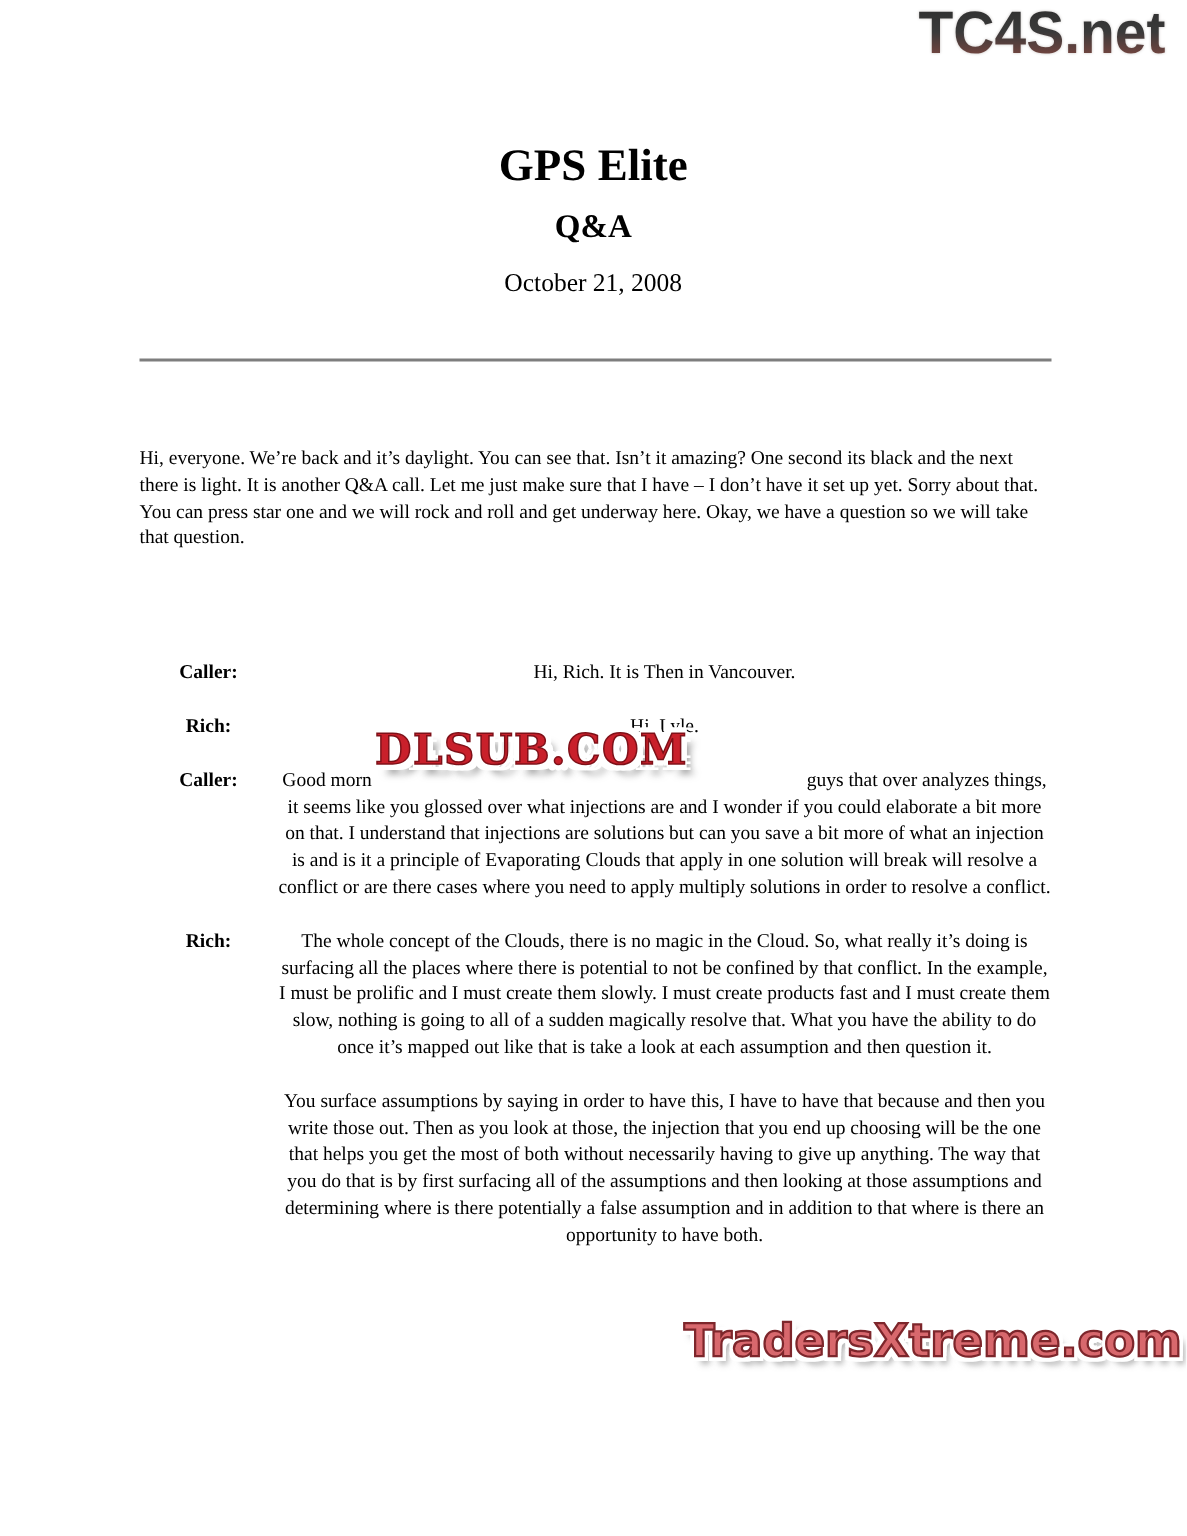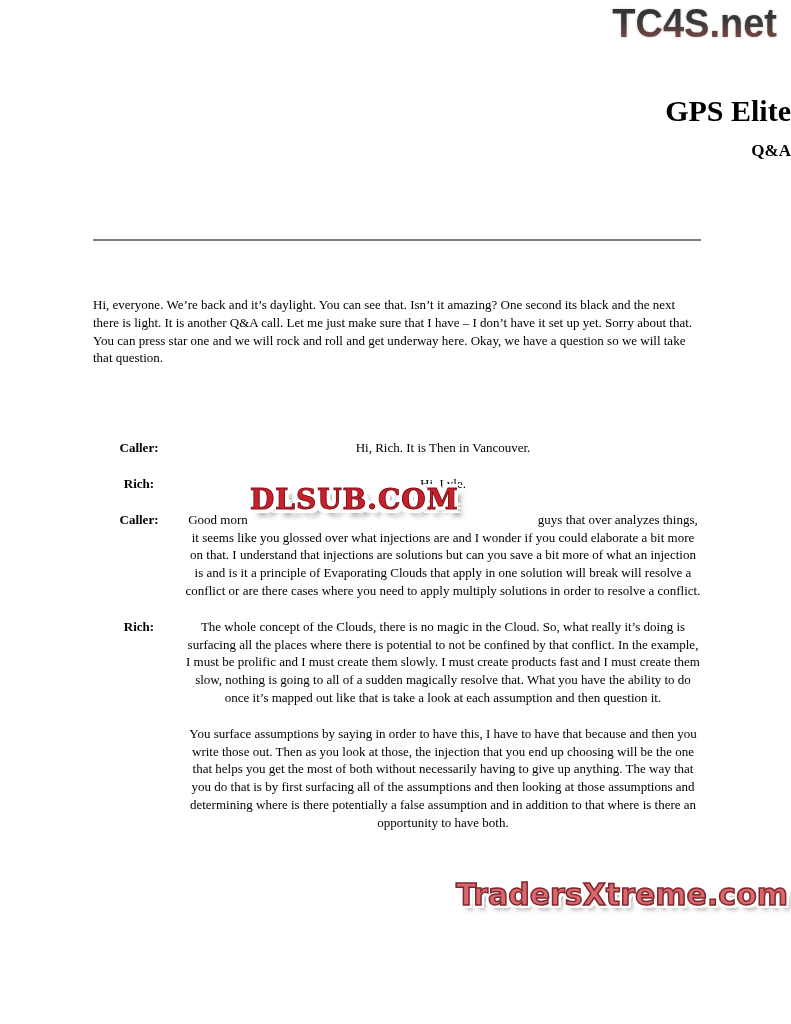--- a/index.html
+++ b/index.html
@@ -39,30 +39,30 @@
     filter: drop-shadow(0 0 1px #c9c4c2);
     transform: scaleY(1.05);
   }
 
   
   .title-block {
     position: absolute;
     top: 95px;
     left: 0;
     width: 100%;
-    text-align: right;
+    text-align: center;
   }
   .doc-title {
     font-size: 30px;
     font-weight: bold;
     line-height: 32px;
     margin-bottom: 12px;
   }
   .doc-subtitle {
-    font-size: 17px;
+    font-size: 22px;
     font-weight: bold;
     line-height: 24px;
     margin-bottom: 17px;
   }
   .doc-date {
     font-size: 17px;
     line-height: 18px;
     font-weight: normal;
   }
 
@@ -137,20 +137,21 @@
 </head>
 <body>
 
 <div class="page">
 
   <div class="site-logo">TC4S.net</div>
 
   <div class="title-block">
     <div class="doc-title">GPS Elite</div>
     <div class="doc-subtitle">Q&amp;A</div>
+    <div class="doc-date">October 21, 2008</div>
   </div>
 
   <div class="divider"></div>
 
   <div class="content">
     <p class="intro">Hi, everyone. We’re back and it’s daylight. You can see that. Isn’t it amazing? One second its black and the next there is light. It is another Q&amp;A call. Let me just make sure that I have – I don’t have it set up yet. Sorry about that. You can press star one and we will rock and roll and get underway here. Okay, we have a question so we will take that question.</p>
 
     <div class="dialogue">
 
       <div class="dialogue-row">

